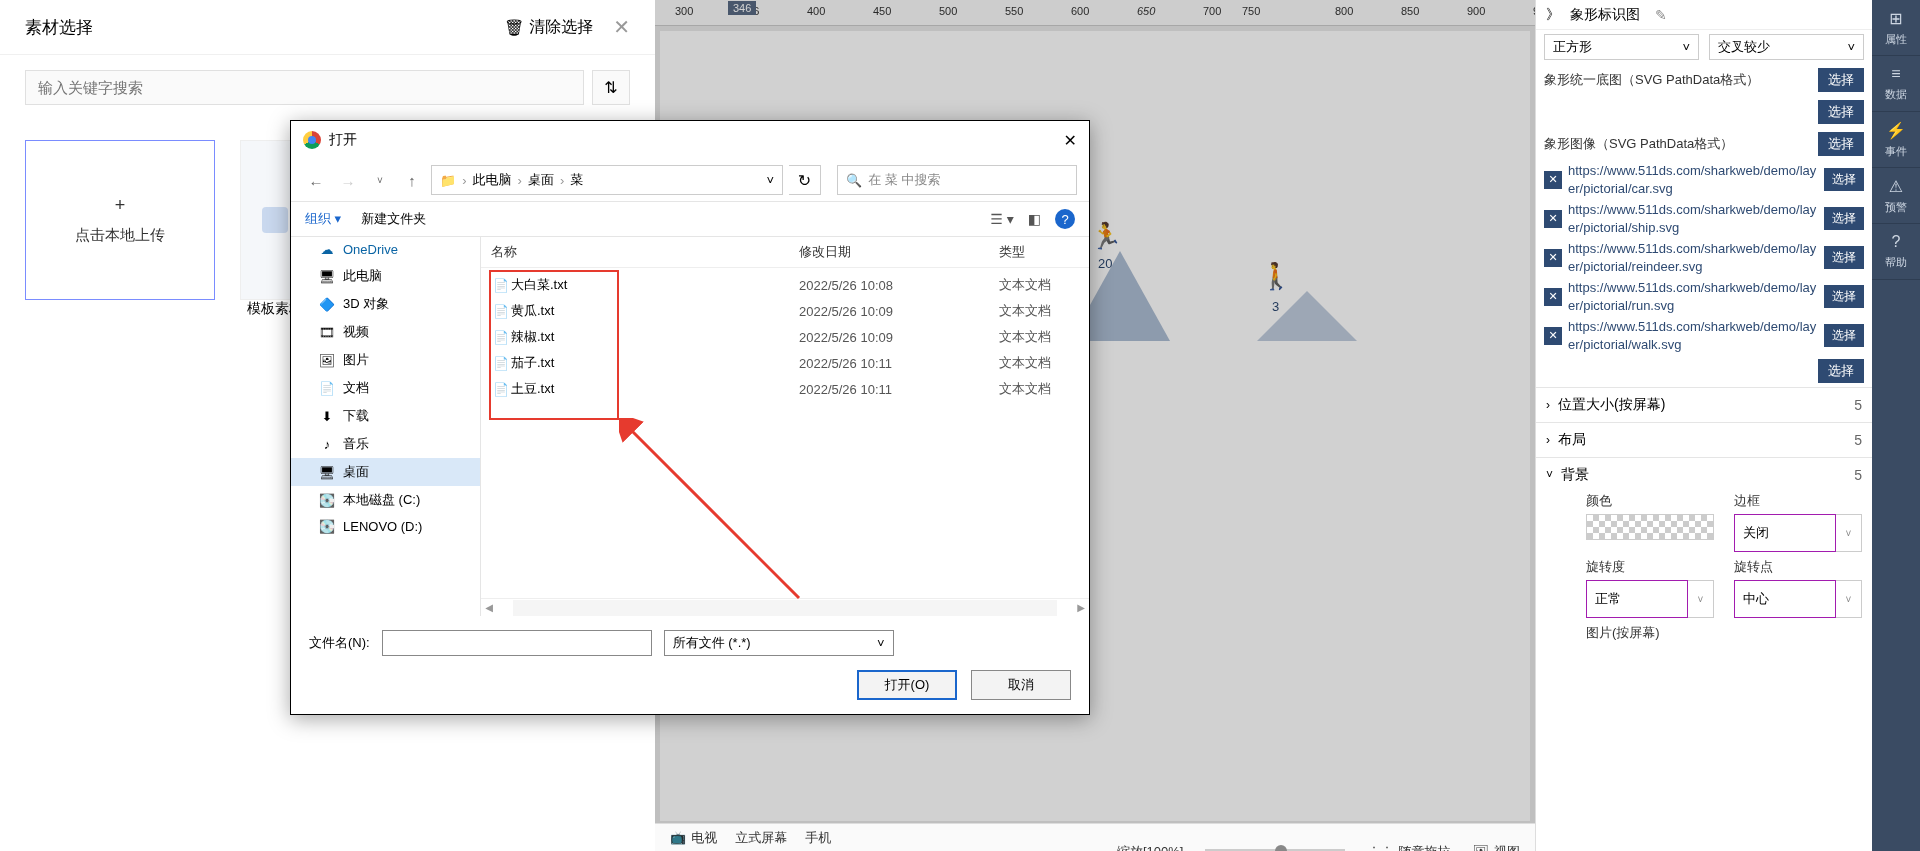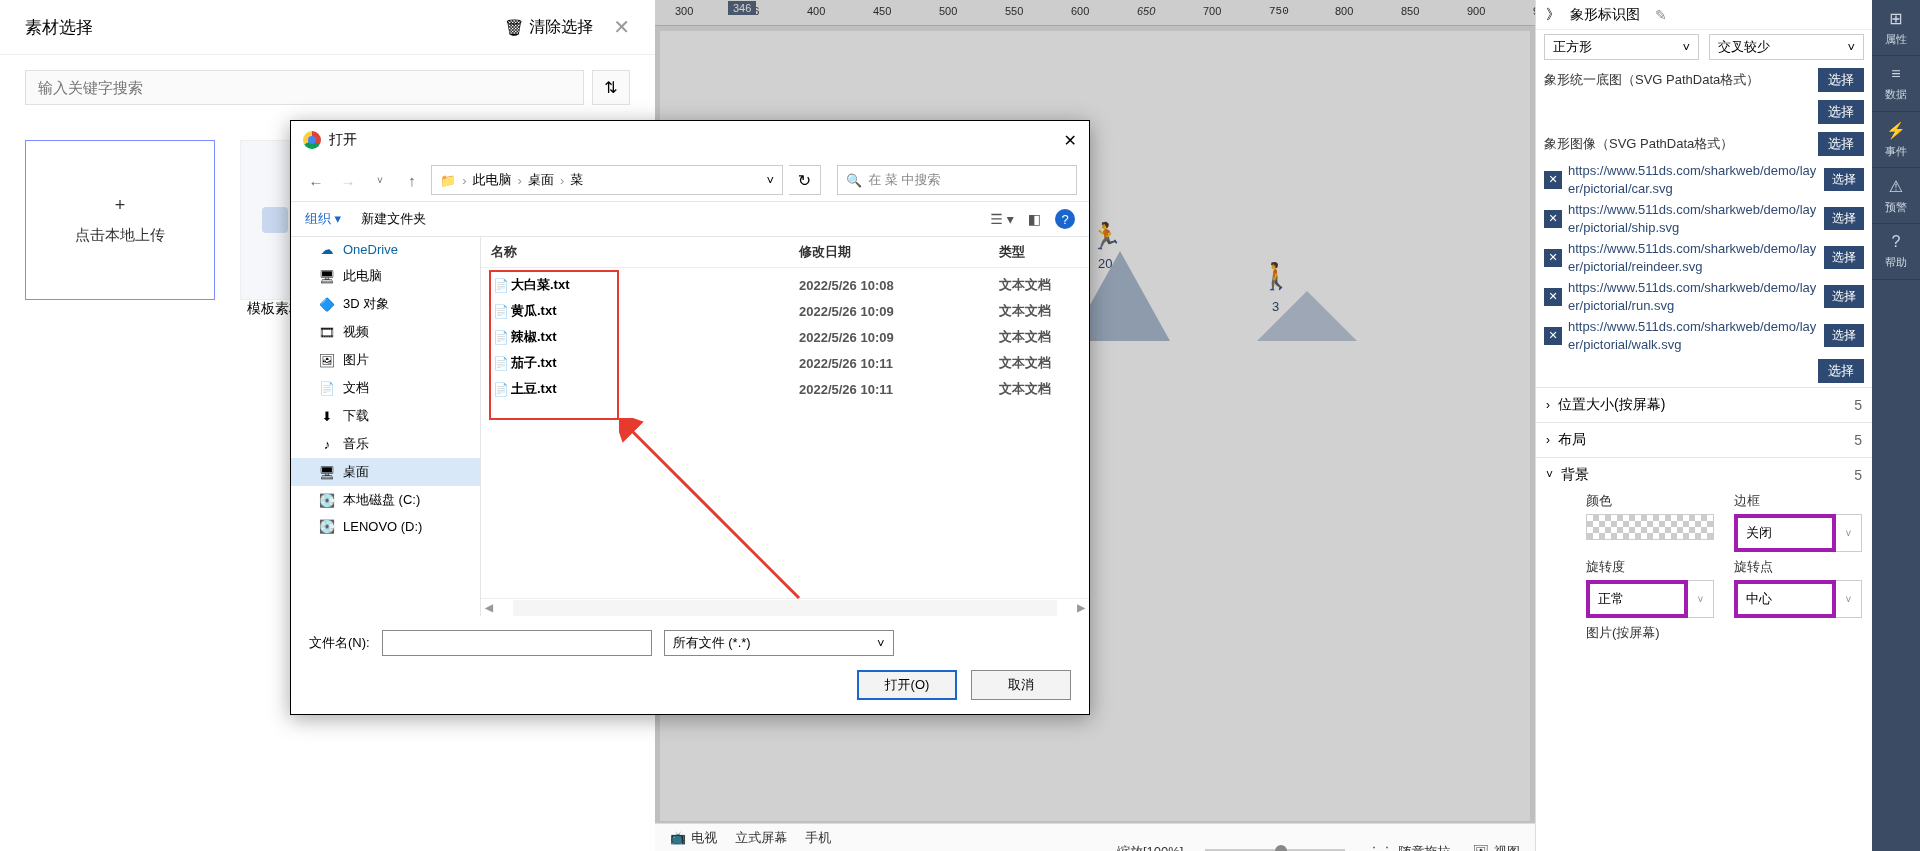--- a/index.html
+++ b/index.html
@@ -58,21 +58,21 @@
 .rp-section { border-top:1px solid #e5e5e5; }
 .rp-section-hd { display:flex; align-items:center; padding:8px 10px; font-size:14px; }
 .rp-section-hd .num { margin-left:auto; color:#666; }
 .rp-section-hd .chev { margin-right:8px; font-size:12px; }
 .rp-bg { padding:0 10px 10px;margin-left:40px; }
 .rp-bg-row { display:flex; gap:20px; margin-bottom:6px; }
 .rp-bg-row > div { flex:1; }
 .rp-bg-lbl { font-size:13px; color:#333; margin-bottom:4px; }
 .rp-swatch { height:26px; background: repeating-conic-gradient(#ccc 0 25%, #fff 0 50%) 0 0/12px 12px; border:1px solid #ccc; }
 .rp-dd { display:flex; }
-.rp-dd .val { flex:1; border:4px solid #a21caf; height:38px; display:flex; align-items:center; padding:0 8px; font-size:13px; }
+.rp-dd .val { flex:1; border:1px solid #a21caf; height:38px; display:flex; align-items:center; padding:0 8px; font-size:13px; }
 .rp-dd .arr { width:26px; border:1px solid #ccc; border-left:none; display:flex; align-items:center; justify-content:center; font-size:10px; color:#888; }
 
 
 .far-right { position:absolute; right:0; top:0; width:48px; height:851px; background:#3a4b63; display:flex; flex-direction:column; }
 .fr-item { height:56px; display:flex; flex-direction:column; align-items:center; justify-content:center; color:#cdd6e2; font-size:11px; gap:4px; border-bottom:1px solid #2e3d52; cursor:pointer; }
 .fr-item .ico { font-size:16px; }
 
 
 .dialog-back { position:absolute; left:290px; top:120px; width:800px; height:595px; background:#fff; border:1px solid #000000; box-shadow:0 4px 20px rgba(0,0,0,.35); z-index:50; display:flex; flex-direction:column; }
 .dlg-title { height:38px; display:flex; align-items:center; padding:0 12px; font-size:14px; }
@@ -92,21 +92,21 @@
 .dlg-toolbar .viewbtn { display:flex; align-items:center; gap:4px; font-size:14px; color:#555; }
 .dlg-toolbar .help { width:20px; height:20px; background:#1a66cc; color:#fff; border-radius:50%; display:flex; align-items:center; justify-content:center; font-size:13px; }
 .dlg-body { flex:1; display:flex; overflow:hidden; }
 .dlg-side { width:190px; border-right:1px solid #e5e5e5; overflow-y:auto; position:relative; }
 .dlg-side::-webkit-scrollbar{width:16px;}
 .dlg-side::-webkit-scrollbar-thumb{background:#c1c1c1;}
 .ds-item { display:flex; align-items:center; gap:8px; padding:5px 10px 5px 28px; font-size:13px; cursor:pointer; }
 .ds-item.active { background:#d9e8f8; }
 .ds-item .ico { width:16px; display:flex; justify-content:center; font-size:13px; }
 .ds-cloud { color:#0a64a4; }
-.dlg-files { flex:1; display:flex; flex-direction:column; position:relative;font-weight:bold; }
+.dlg-files { flex:1; display:flex; flex-direction:column; position:relative; }
 .df-head { display:flex; font-size:13px; border-bottom:1px solid #eee; padding:6px 10px; color:#333; }
 .df-head .col-name { flex:1; }
 .df-head .col-date { width:200px; }
 .df-head .col-type { width:80px; }
 .df-list { flex:1; padding:4px 10px; position:relative; }
 .df-row { display:flex; align-items:center; font-size:13px; padding:4px 0; }
 .df-row .ico { width:20px; text-align:center; color:#666; font-size:13px; }
 .df-row .nm { flex:1; }
 .df-row .dt { width:200px; color:#555; }
 .df-row .tp { width:80px; color:#555; white-space:nowrap; overflow:hidden; }
@@ -160,21 +160,21 @@
   <div class="ruler-top" id="ruler">
       <span style="left: 20px;">300</span>
       <span style="left: 86px;">346</span>
       <span style="left: 152px;">400</span>
       <span style="left: 218px;">450</span>
       <span style="left: 284px;">500</span>
       <span style="left: 350px;">550</span>
       <span style="left: 416px;">600</span>
       <span style="left: 482px; font-style: italic;">650</span>
       <span style="left: 548px;">700</span>
-      <span style="left: 614px; font-family: Liberation Mono, monospace;">750</span>
+      <span style="left: 587px;">750</span>
       <span style="left: 680px;">800</span>
       <span style="left: 746px;">850</span>
       <span style="left: 812px;">900</span>
       <span style="left: 878px;">950</span>
     </div>
   <div class="ruler-badge">346</div>
   <div class="canvas-body">
     <div class="chart-mock">
       <div class="chart-peaks">
         <span class="chart-icon" style="left:55px;top:-10px;">🦌</span>

